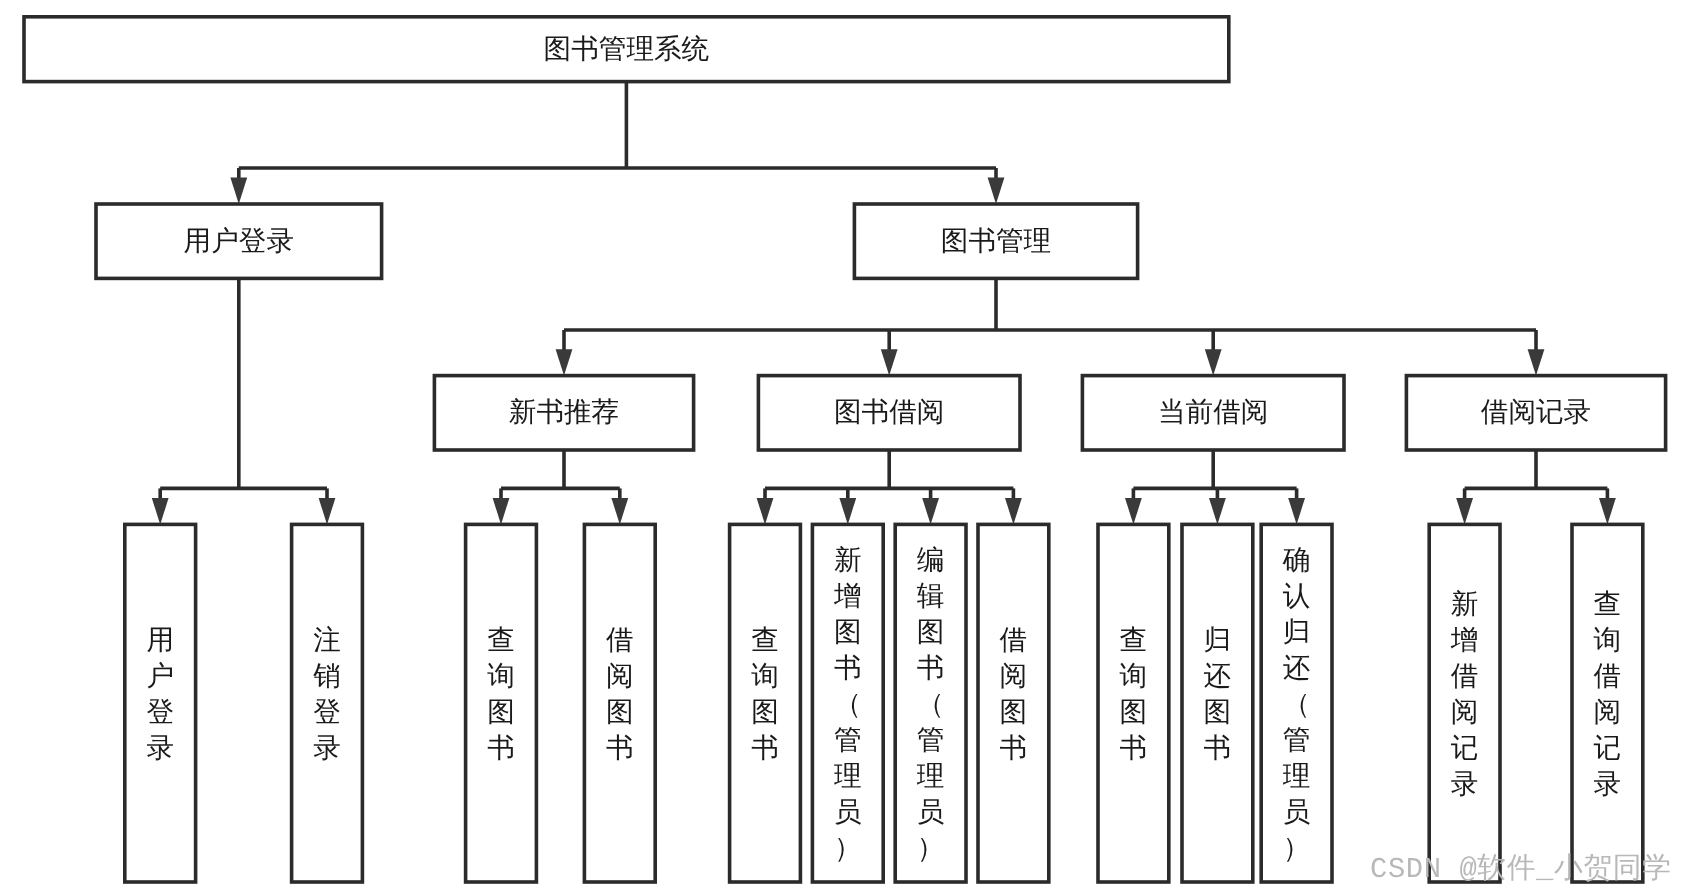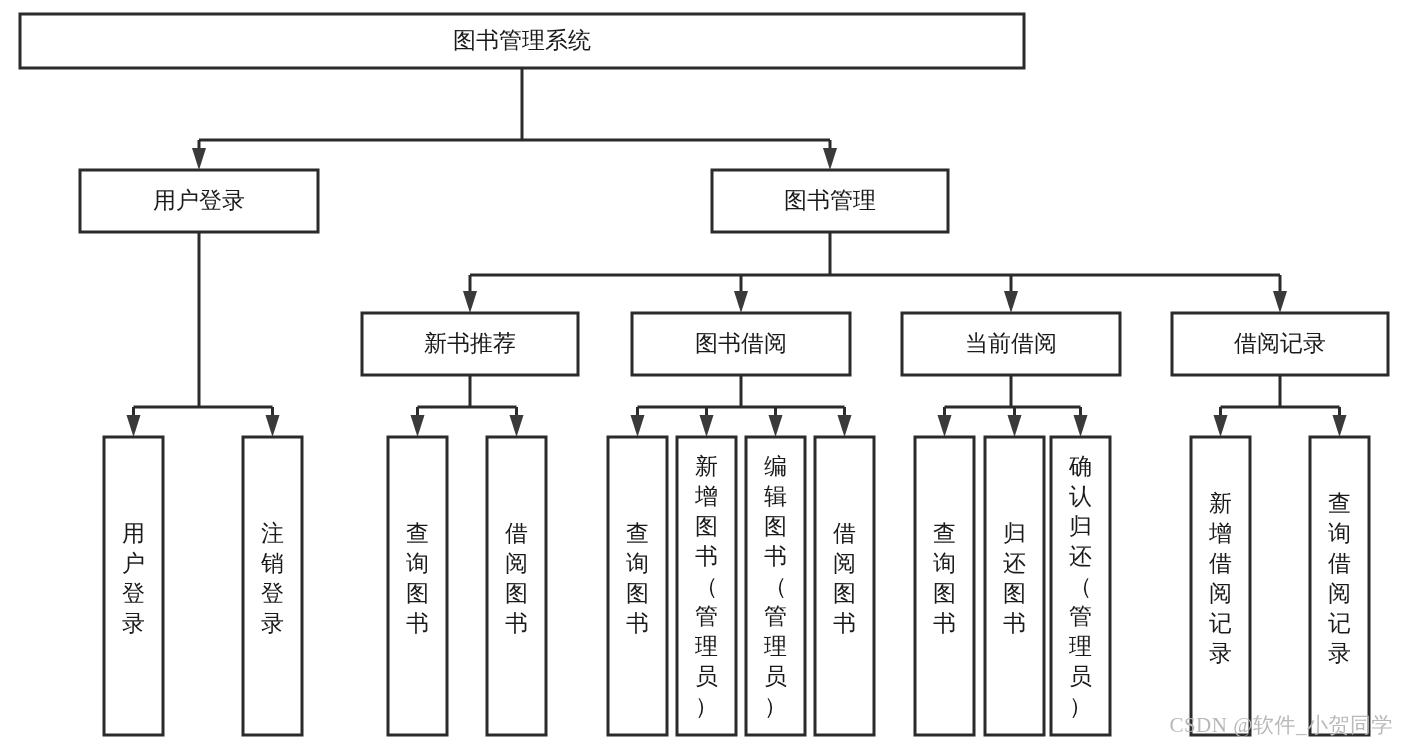--- a/index.html
+++ b/index.html
@@ -54,22 +54,22 @@
   .node-label-vertical {
     fill: #1a1a1a;
     font-family: "Liberation Sans", "DejaVu Sans", sans-serif;
     font-size: 23px;
     text-anchor: middle;
   }
   .watermark-text {
     position: absolute;
     right: 12px;
     bottom: 8px;
-    font-family: Liberation Serif, serif;
-    font-size: 21px;
+    font-family: Liberation Mono, monospace;
+    font-size: 24px;
     color: #b8b8b8;
     white-space: nowrap;
     letter-spacing: 0.5px;
     user-select: none;
   }
 </style>
 </head>
 <body>
 
 <div id="diagram-root">

